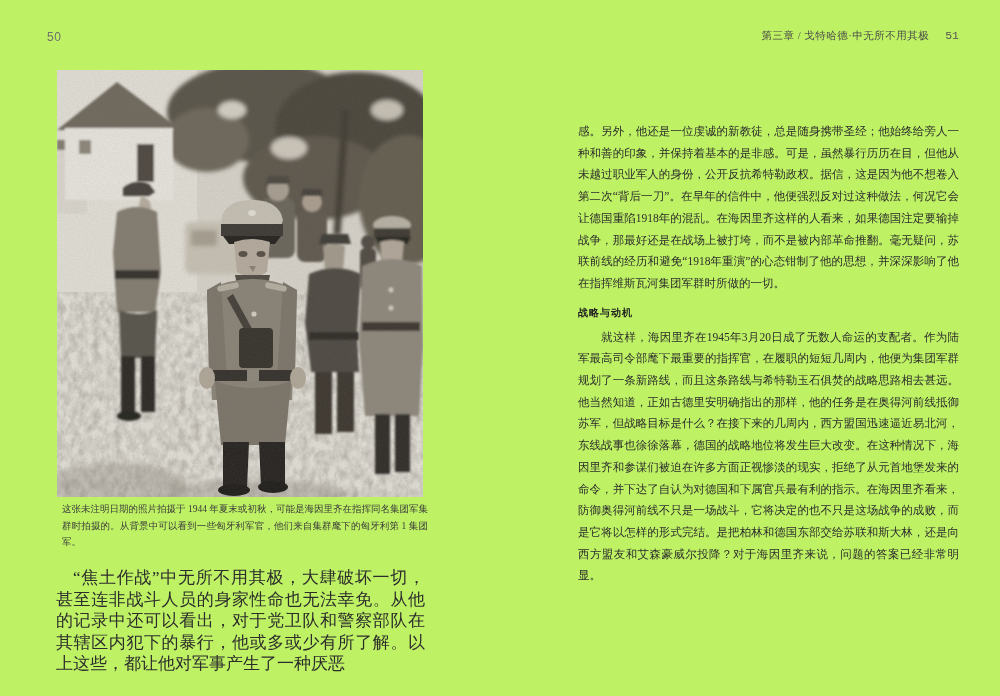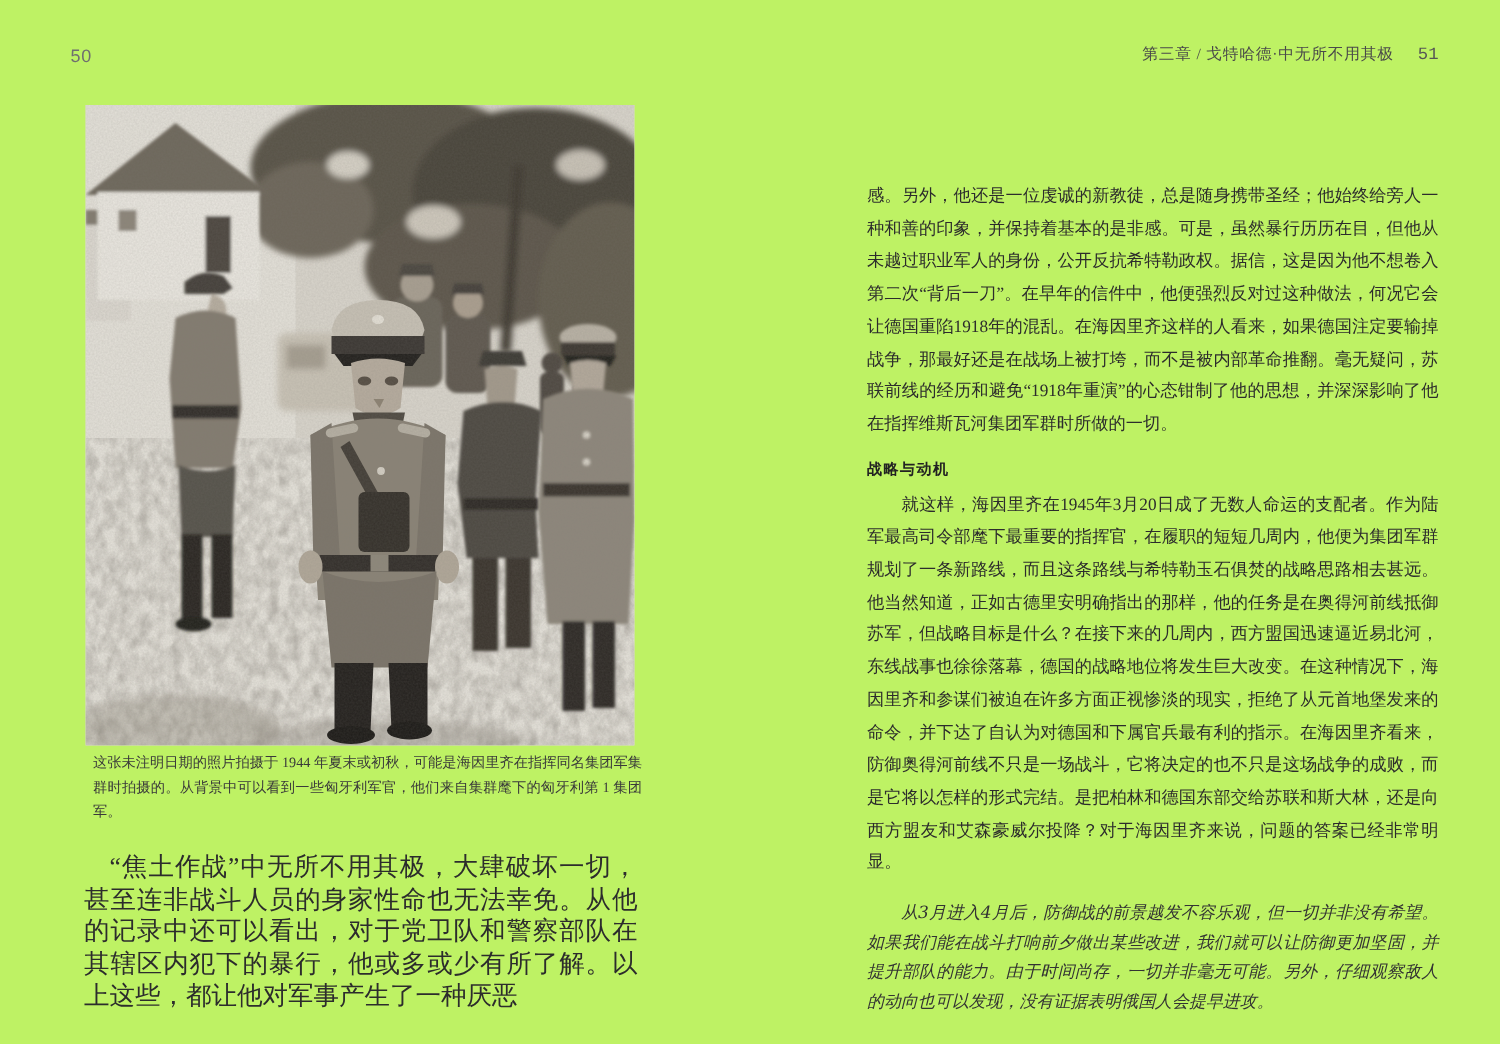--- a/index.html
+++ b/index.html
@@ -217,17 +217,16 @@
     </div>
 
     <div class="right-col">
       <p>感。另外，他还是一位虔诚的新教徒，总是随身携带圣经；他始终给旁人一种和善的印象，并保持着基本的是非感。可是，虽然暴行历历在目，但他从未越过职业军人的身份，公开反抗希特勒政权。据信，这是因为他不想卷入第二次“背后一刀”。在早年的信件中，他便强烈反对过这种做法，何况它会让德国重陷1918年的混乱。在海因里齐这样的人看来，如果德国注定要输掉战争，那最好还是在战场上被打垮，而不是被内部革命推翻。毫无疑问，苏联前线的经历和避免“1918年重演”的心态钳制了他的思想，并深深影响了他在指挥维斯瓦河集团军群时所做的一切。</p>
 
       <h2 class="sec-head">战略与动机</h2>
 
       <p class="ind">就这样，海因里齐在1945年3月20日成了无数人命运的支配者。作为陆军最高司令部麾下最重要的指挥官，在履职的短短几周内，他便为集团军群规划了一条新路线，而且这条路线与希特勒玉石俱焚的战略思路相去甚远。他当然知道，正如古德里安明确指出的那样，他的任务是在奥得河前线抵御苏军，但战略目标是什么？在接下来的几周内，西方盟国迅速逼近易北河，东线战事也徐徐落幕，德国的战略地位将发生巨大改变。在这种情况下，海因里齐和参谋们被迫在许多方面正视惨淡的现实，拒绝了从元首地堡发来的命令，并下达了自认为对德国和下属官兵最有利的指示。在海因里齐看来，防御奥得河前线不只是一场战斗，它将决定的也不只是这场战争的成败，而是它将以怎样的形式完结。是把柏林和德国东部交给苏联和斯大林，还是向西方盟友和艾森豪威尔投降？对于海因里齐来说，问题的答案已经非常明显。</p>
 
 
-      <p class="quote">从3月进入4月后，防御战的前景越发不容乐观，但一切并非没有希望。如果我们能在战斗打响前夕做出某些改进，我们就可以让防御更加坚固，并提升部队的能力。由于时间尚存，一切并非毫无可能。另外，仔细观察敌人的动向也可以发现，没有证据表明俄国人会提早进攻。</p>
     </div>
   </div>
 
 </div>
 
 </body></html>

